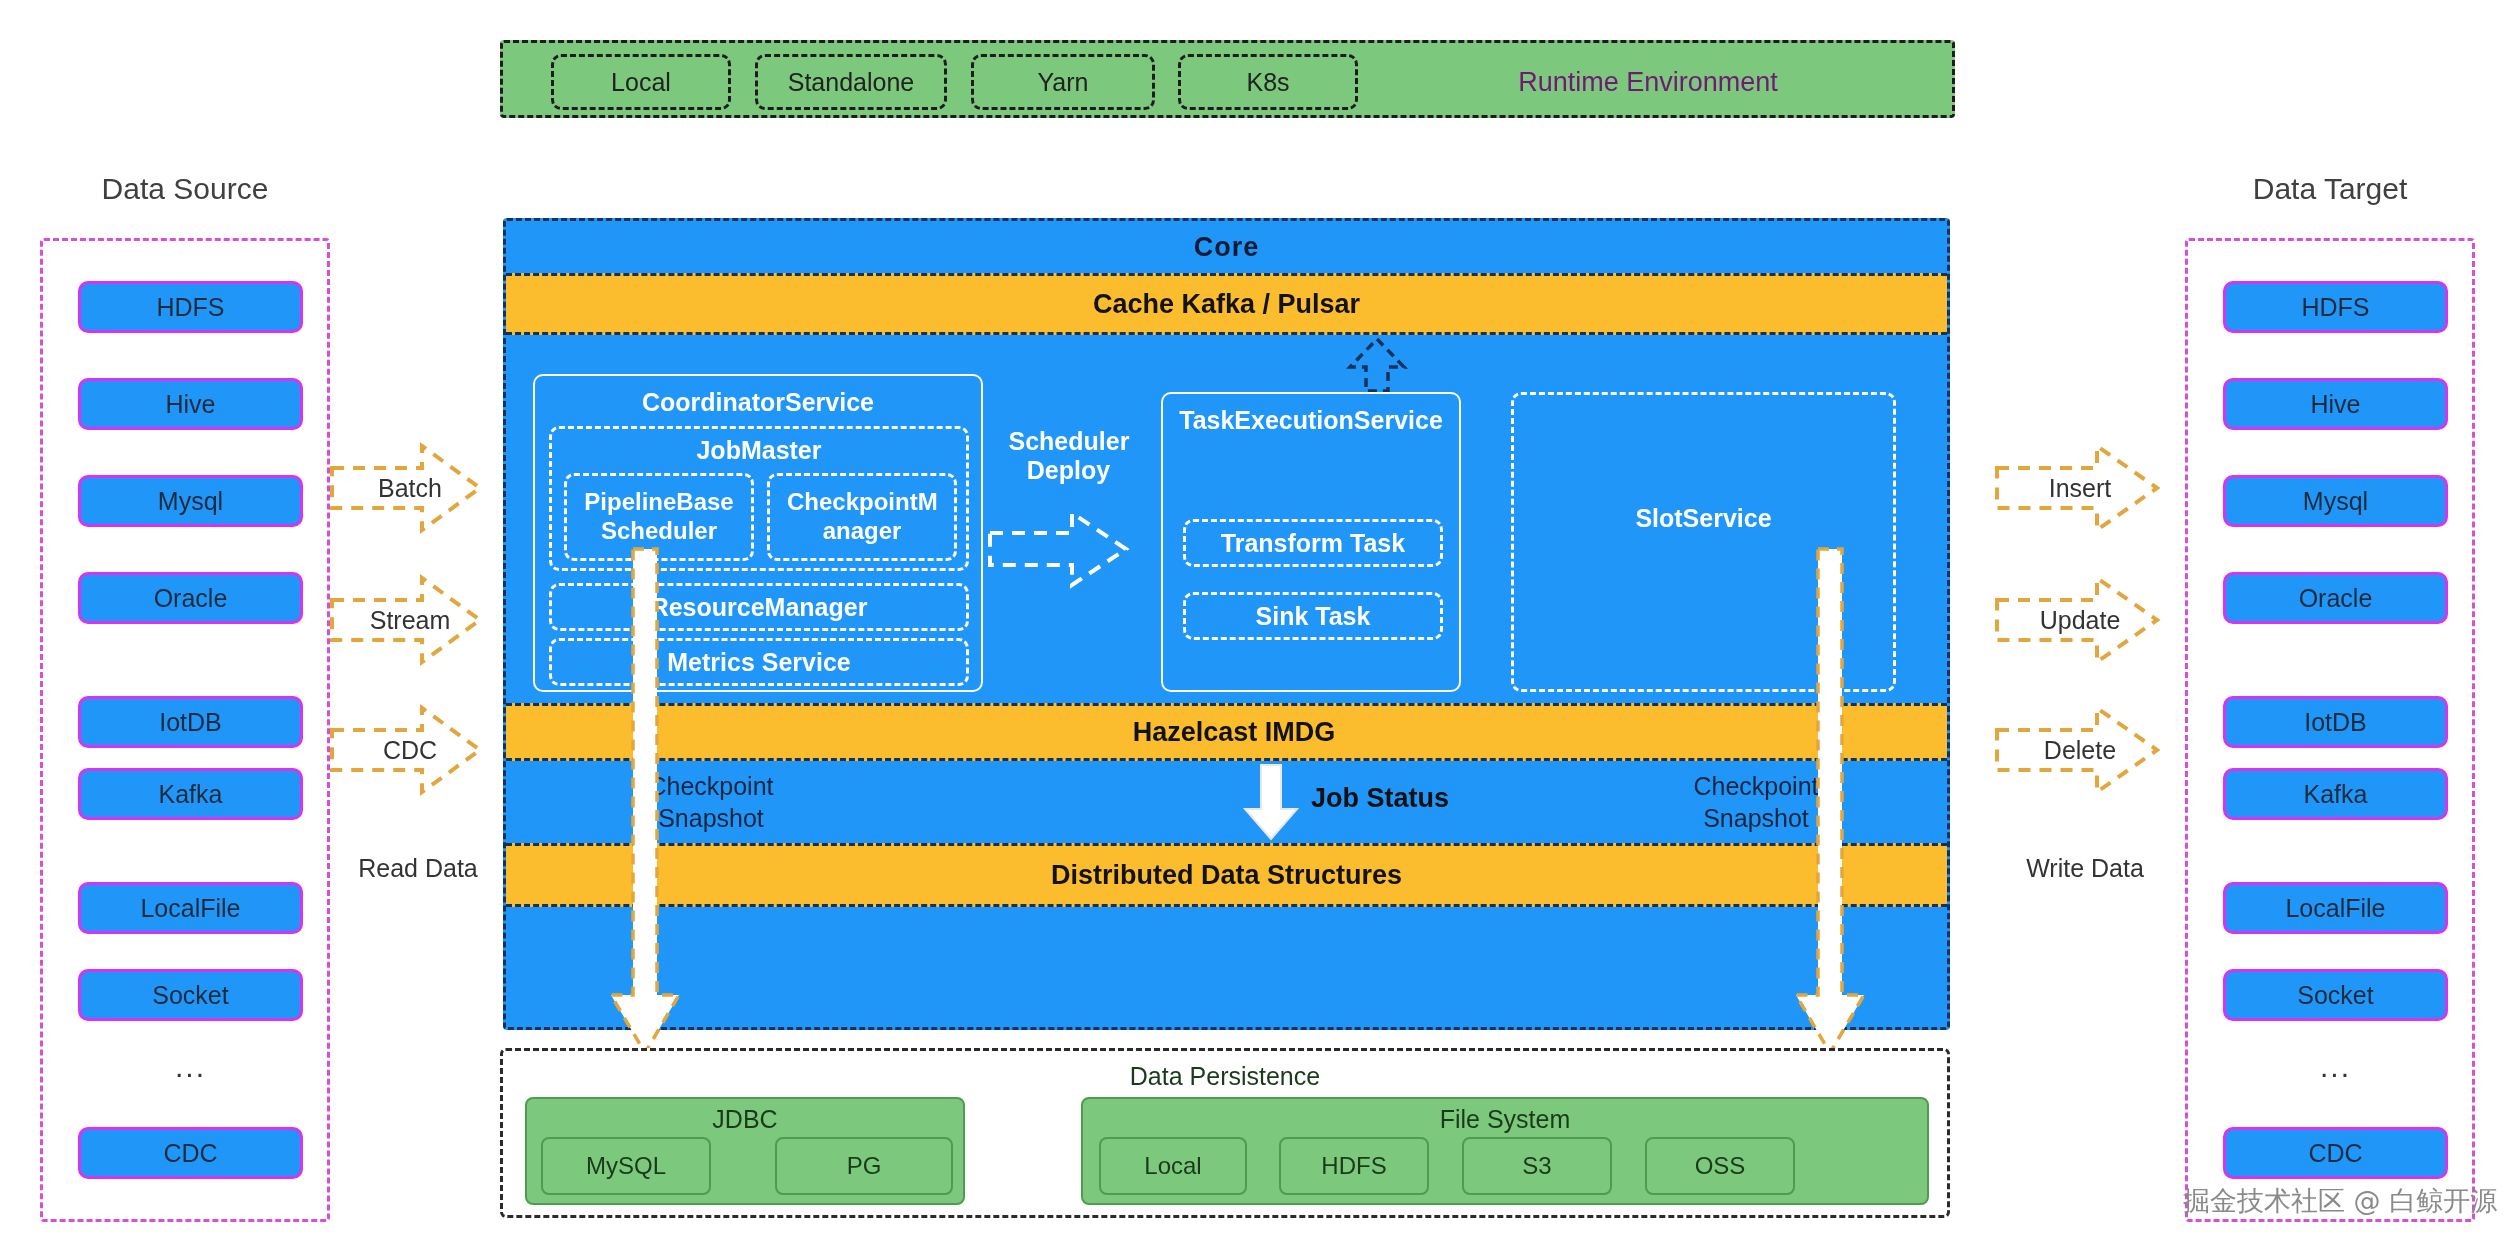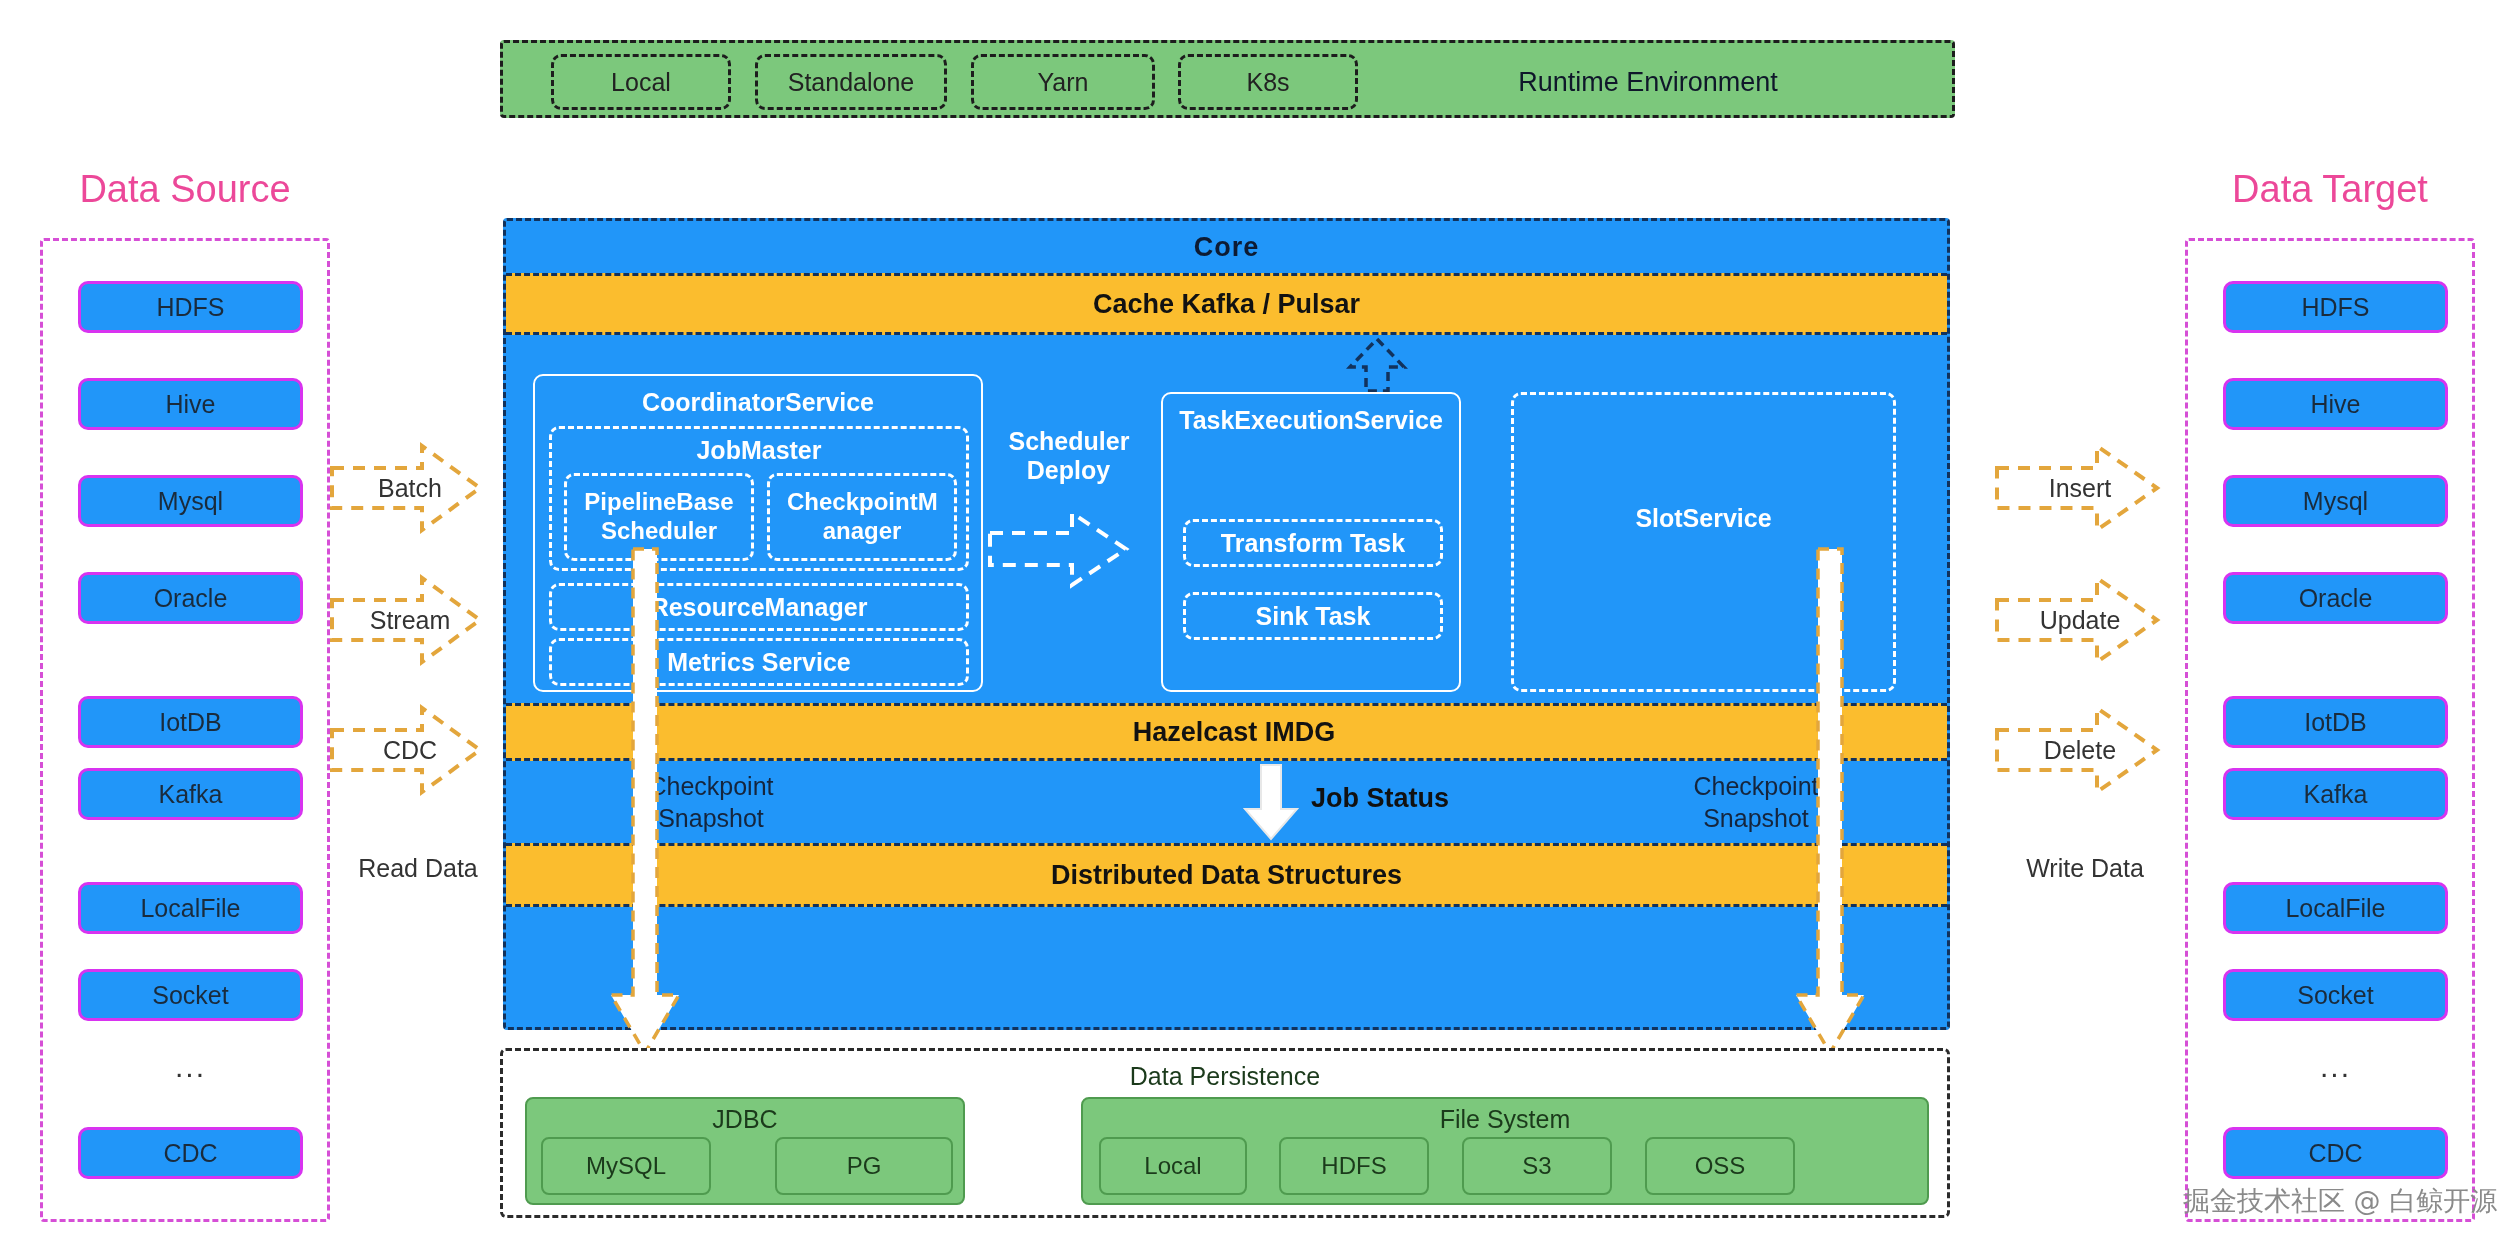--- a/index.html
+++ b/index.html
@@ -8,21 +8,21 @@
     width: 2512px; height: 1238px;
     position: relative;
     font-family: "Liberation Sans", "DejaVu Sans", sans-serif;
     overflow: hidden;
   }
   .abs { position: absolute; }
   .ctr { display: flex; align-items: center; justify-content: center; text-align: center; }
 
   
   .col-title {
-    font-size: 38px; color: #ec4899; white-space: nowrap;
+    font-size: 30px; color: #404040; white-space: nowrap;
   }
   .col-box {
     border: 3px dashed #d64fd6;
     border-radius: 4px;
     background: #fff;
   }
   .src-chip {
     background: #2196f9;
     border: 3px solid #d833f0;
     border-radius: 10px;
@@ -40,21 +40,21 @@
     border: 3px dashed #1d1d1d;
     border-radius: 4px;
   }
   .green-sub {
     border: 3px dashed #1d1d1d;
     border-radius: 10px;
     background: transparent;
     color: #222;
     font-size: 25px;
   }
-  .rt-label { font-size: 27px; color: #0f172a; }
+  .rt-label { font-size: 27px; color: #701a75; }
 
   
   .core-wrap {
     background: #2196f9;
     border: 3px dashed #12325c;
     border-radius: 4px;
   }
   .band-blue {
     background: #2196f9;
     color: #0c1b33;

